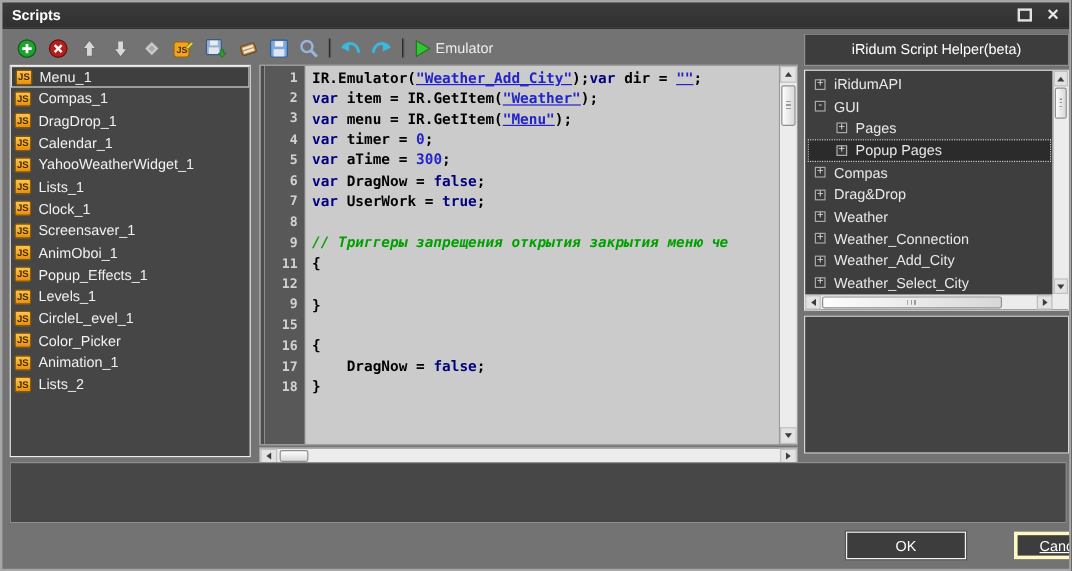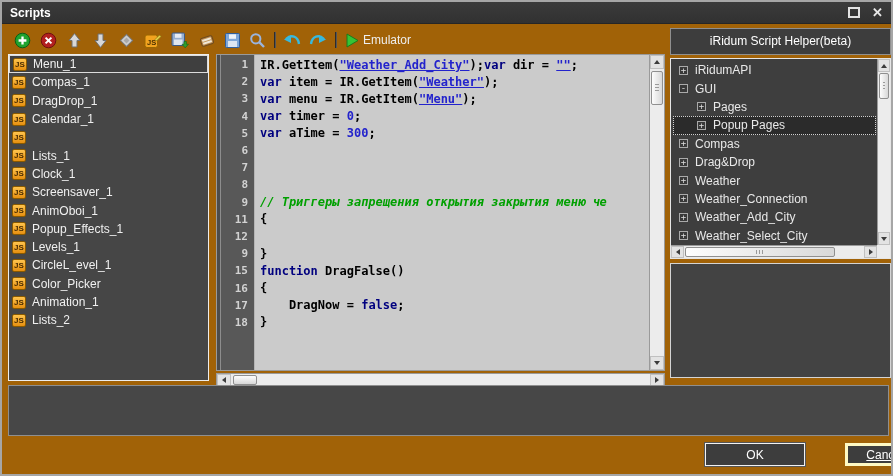--- a/index.html
+++ b/index.html
@@ -1,17 +1,17 @@
 <!DOCTYPE html>
 <html><head>
 <meta charset="utf-8">
 <style>
   html,body{margin:0;padding:0;background:#222;}
   #window{position:relative;width:893px;height:476px;box-sizing:border-box;
-    background:#a16207;border:2px solid #a6a6a6;overflow:hidden;
+    background:#737373;border:2px solid #a6a6a6;overflow:hidden;
     font-family:"Liberation Sans",sans-serif;}
   
   .titlebar{position:absolute;left:0;top:0;right:0;height:22px;
     background:linear-gradient(#3b3b3b,#313131);border-bottom:1px solid #262626;
     display:flex;align-items:center;padding:0 8px;box-sizing:border-box;}
   .title{color:#fff;font-size:12px;font-weight:bold;}
   .win-controls{margin-left:auto;display:flex;align-items:center;gap:12px;}
   .maxbox{display:inline-block;width:8px;height:7px;border:2px solid #e2e2e2;}
   .close-x{color:#e8e8e8;font-size:13px;font-weight:bold;line-height:12px;}
   
@@ -210,20 +210,21 @@
       <div class="script-item">
         <span class="js-badge">JS</span>
         <span class="script-label">DragDrop_1</span>
       </div>
       <div class="script-item">
         <span class="js-badge">JS</span>
         <span class="script-label">Calendar_1</span>
       </div>
       <div class="script-item">
         <span class="js-badge">JS</span>
+        <span class="script-label">YahooWeatherWidget_1</span>
       </div>
       <div class="script-item">
         <span class="js-badge">JS</span>
         <span class="script-label">Lists_1</span>
       </div>
       <div class="script-item">
         <span class="js-badge">JS</span>
         <span class="script-label">Clock_1</span>
       </div>
       <div class="script-item">
@@ -259,43 +260,45 @@
         <span class="script-label">Lists_2</span>
       </div>
     </div>
   <div id="splitter"></div>
 
   <div id="editor">
     <div id="gutter"></div>
     <div id="code-area">
         <div class="code-line">
           <span class="line-num">1</span>
-          <span class="code-text"><span class="tk-p">IR.GetItem(</span><span class="tk-s">"Weather_Add_City"</span><span class="tk-p">);</span><span class="tk-k">var</span><span class="tk-p"> dir = </span><span class="tk-s">""</span><span class="tk-p">;</span></span>
+          <span class="code-text"><span class="tk-p">IR.Emulator(</span><span class="tk-s">"Weather_Add_City"</span><span class="tk-p">);</span><span class="tk-k">var</span><span class="tk-p"> dir = </span><span class="tk-s">""</span><span class="tk-p">;</span></span>
         </div>
         <div class="code-line">
           <span class="line-num">2</span>
           <span class="code-text"><span class="tk-k">var</span><span class="tk-p"> item = IR.GetItem(</span><span class="tk-s">"Weather"</span><span class="tk-p">);</span></span>
         </div>
         <div class="code-line">
           <span class="line-num">3</span>
           <span class="code-text"><span class="tk-k">var</span><span class="tk-p"> menu = IR.GetItem(</span><span class="tk-s">"Menu"</span><span class="tk-p">);</span></span>
         </div>
         <div class="code-line">
           <span class="line-num">4</span>
           <span class="code-text"><span class="tk-k">var</span><span class="tk-p"> timer = </span><span class="tk-n">0</span><span class="tk-p">;</span></span>
         </div>
         <div class="code-line">
           <span class="line-num">5</span>
           <span class="code-text"><span class="tk-k">var</span><span class="tk-p"> aTime = </span><span class="tk-n">300</span><span class="tk-p">;</span></span>
         </div>
         <div class="code-line">
           <span class="line-num">6</span>
+          <span class="code-text"><span class="tk-k">var</span><span class="tk-p"> DragNow = </span><span class="tk-k">false</span><span class="tk-p">;</span></span>
         </div>
         <div class="code-line">
           <span class="line-num">7</span>
+          <span class="code-text"><span class="tk-k">var</span><span class="tk-p"> UserWork = </span><span class="tk-k">true</span><span class="tk-p">;</span></span>
         </div>
         <div class="code-line">
           <span class="line-num">8</span>
           <span class="code-text"></span>
         </div>
         <div class="code-line">
           <span class="line-num">9</span>
           <span class="code-text"><span class="tk-c">// Триггеры запрещения открытия закрытия меню че</span></span>
         </div>
         <div class="code-line">
@@ -304,21 +307,20 @@
         </div>
         <div class="code-line">
           <span class="line-num">12</span>
         </div>
         <div class="code-line">
           <span class="line-num">9</span>
           <span class="code-text"><span class="tk-p">}</span></span>
         </div>
         <div class="code-line">
           <span class="line-num">15</span>
-          <span class="code-text"><span class="tk-k">function</span><span class="tk-p"> DragFalse()</span></span>
         </div>
         <div class="code-line">
           <span class="line-num">16</span>
           <span class="code-text"><span class="tk-p">{</span></span>
         </div>
         <div class="code-line">
           <span class="line-num">17</span>
           <span class="code-text"><span class="tk-p">    DragNow = </span><span class="tk-k">false</span><span class="tk-p">;</span></span>
         </div>
         <div class="code-line">

